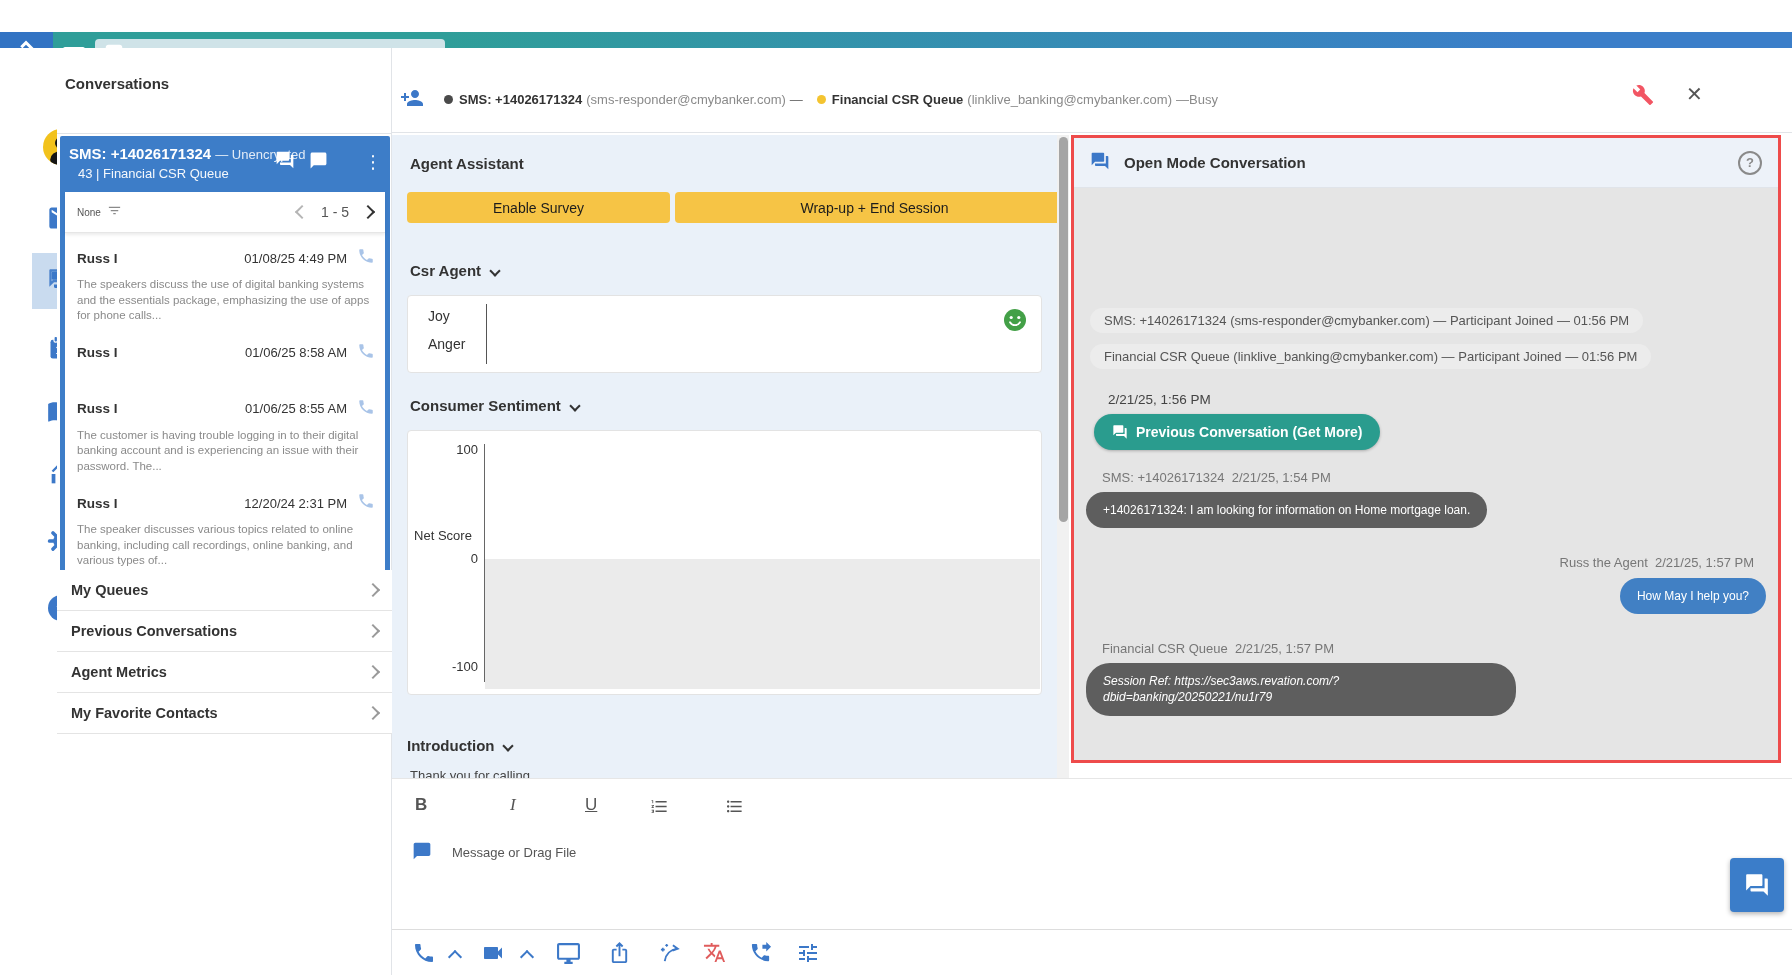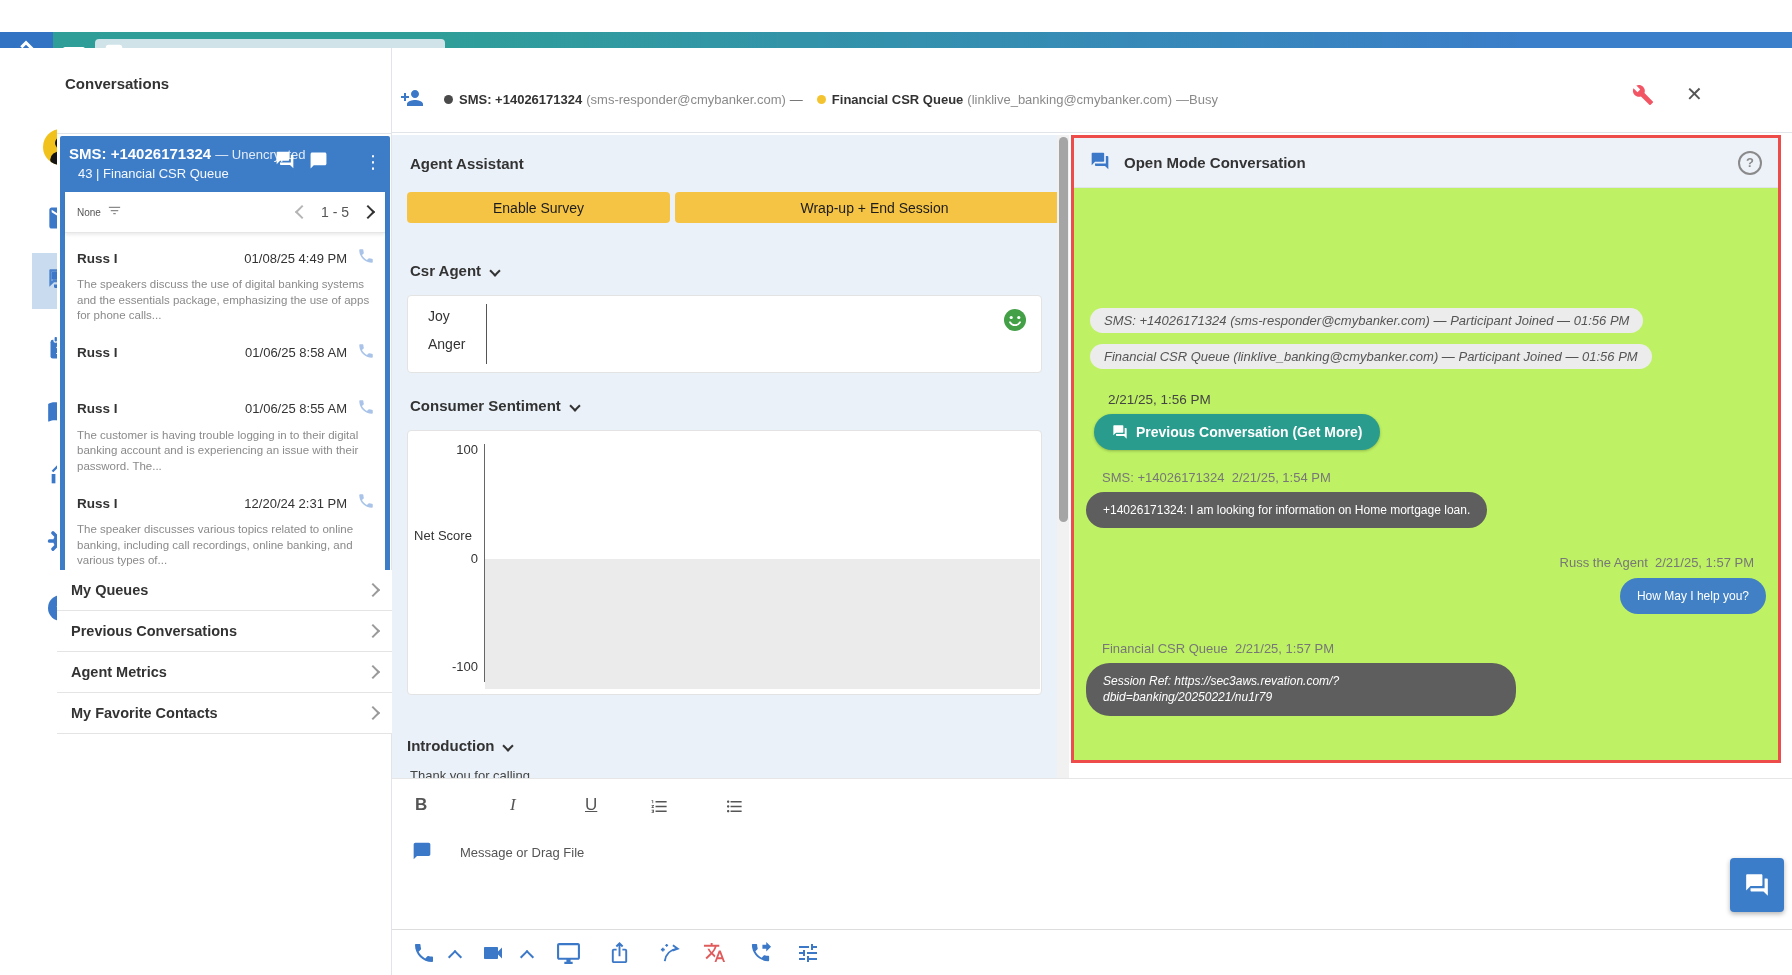--- a/index.html
+++ b/index.html
@@ -85,45 +85,45 @@
   .chart-card{top:295px;height:265px;}
   .ytick{position:absolute;left:26px;width:44px;text-align:right;font-size:13px;color:#333;}
   .ylabel{position:absolute;left:2px;width:66px;text-align:center;font-size:13px;color:#333;}
   .yaxis{position:absolute;left:76px;top:13px;bottom:12px;width:1px;background:#666;}
   .neg-region{position:absolute;left:77px;top:128px;right:1px;bottom:5px;background:#ebebeb;}
   .intro-preview{position:absolute;left:18px;top:633px;font-size:13px;color:#444;height:10px;overflow:hidden;width:600px;}
   
   .vscroll{left:1057px;top:135px;width:12px;height:643px;background:#f1f1f1;}
   .vthumb{position:absolute;left:1.5px;top:2px;width:9px;height:385px;background:#a5a5a5;border-radius:5px;}
   
-  .open-panel{left:1071px;top:135px;width:710px;height:628px;background:#bef264;
+  .open-panel{left:1071px;top:135px;width:710px;height:628px;background:#e5e5e5;
     border:3px solid #ee4b4b;box-sizing:border-box;}
   .op-head{position:absolute;left:0;top:0;right:0;height:50px;background:#edf2f9;border-bottom:1px solid #e0e4ea;
     display:flex;align-items:center;padding:0 16px;gap:14px;box-sizing:border-box;}
   .op-title{font-size:15px;font-weight:bold;color:#333;flex:1;}
   .op-help{width:20px;height:20px;border-radius:50%;border:2px solid #8a8a8a;color:#8a8a8a;
     display:flex;align-items:center;justify-content:center;font-size:13px;font-weight:bold;}
   .sys-pill{position:absolute;left:16px;height:25px;background:#ececec;border-radius:14px;color:#555;
-    font-size:13px;display:inline-flex;align-items:center;padding:0 14px;white-space:nowrap;font-style:italic;}
+    font-size:13px;display:inline-flex;align-items:center;padding:0 14px;white-space:nowrap;}
   .op-time{position:absolute;left:34px;top:254px;font-size:13.5px;color:#444;}
   .getmore{position:absolute;left:20px;top:276px;height:36px;background:#2a9c8e;border:none;border-radius:18px;
     color:#fff;font-size:14px;font-weight:bold;display:inline-flex;align-items:center;gap:8px;padding:0 18px;
     font-family:"Liberation Sans",sans-serif;box-shadow:0 1px 3px rgba(0,0,0,.25);cursor:pointer;}
   .msg-label{position:absolute;font-size:13px;color:#777;white-space:nowrap;}
   .bubble{position:absolute;color:#fff;font-size:12px;border-radius:24px;padding:11px 17px;box-sizing:border-box;white-space:nowrap;}
   .bubble.dark{background:#5e5e5e;}
   .bubble.blue{background:#4180c4;}
   .bubble.wrap{white-space:normal;width:430px;font-style:italic;line-height:1.3;}
   
   .composer{left:392px;top:778px;width:1400px;height:151px;background:#fff;border-top:1px solid #e6e6e6;box-sizing:border-box;}
   .fmt{position:absolute;top:16px;color:#555;font-size:17px;}
   .fmt.b{font-weight:bold;}
   .fmt.i{font-style:italic;font-family:"Liberation Serif",serif;}
   .fmt.u{text-decoration:underline;}
-  .msg-drop{position:absolute;left:20px;top:62px;display:flex;align-items:center;gap:28px;color:#555;font-size:13px;}
+  .msg-drop{position:absolute;left:20px;top:62px;display:flex;align-items:center;gap:20px;color:#555;font-size:13px;}
   .send-btn{left:1730px;top:858px;width:54px;height:54px;background:#3b7dc9;border-radius:4px;border:none;
     display:flex;align-items:center;justify-content:center;box-shadow:0 2px 5px rgba(0,0,0,.3);cursor:pointer;}
   
   .toolbar{left:392px;top:929px;width:1400px;height:46px;background:#fff;border-top:1px solid #ddd;box-sizing:border-box;}
   .tb-ic{position:absolute;top:11px;}
   .chev.up{transform:rotate(-135deg);border-color:#3c78c8;}
 </style>
 </head>
 <body>
 

